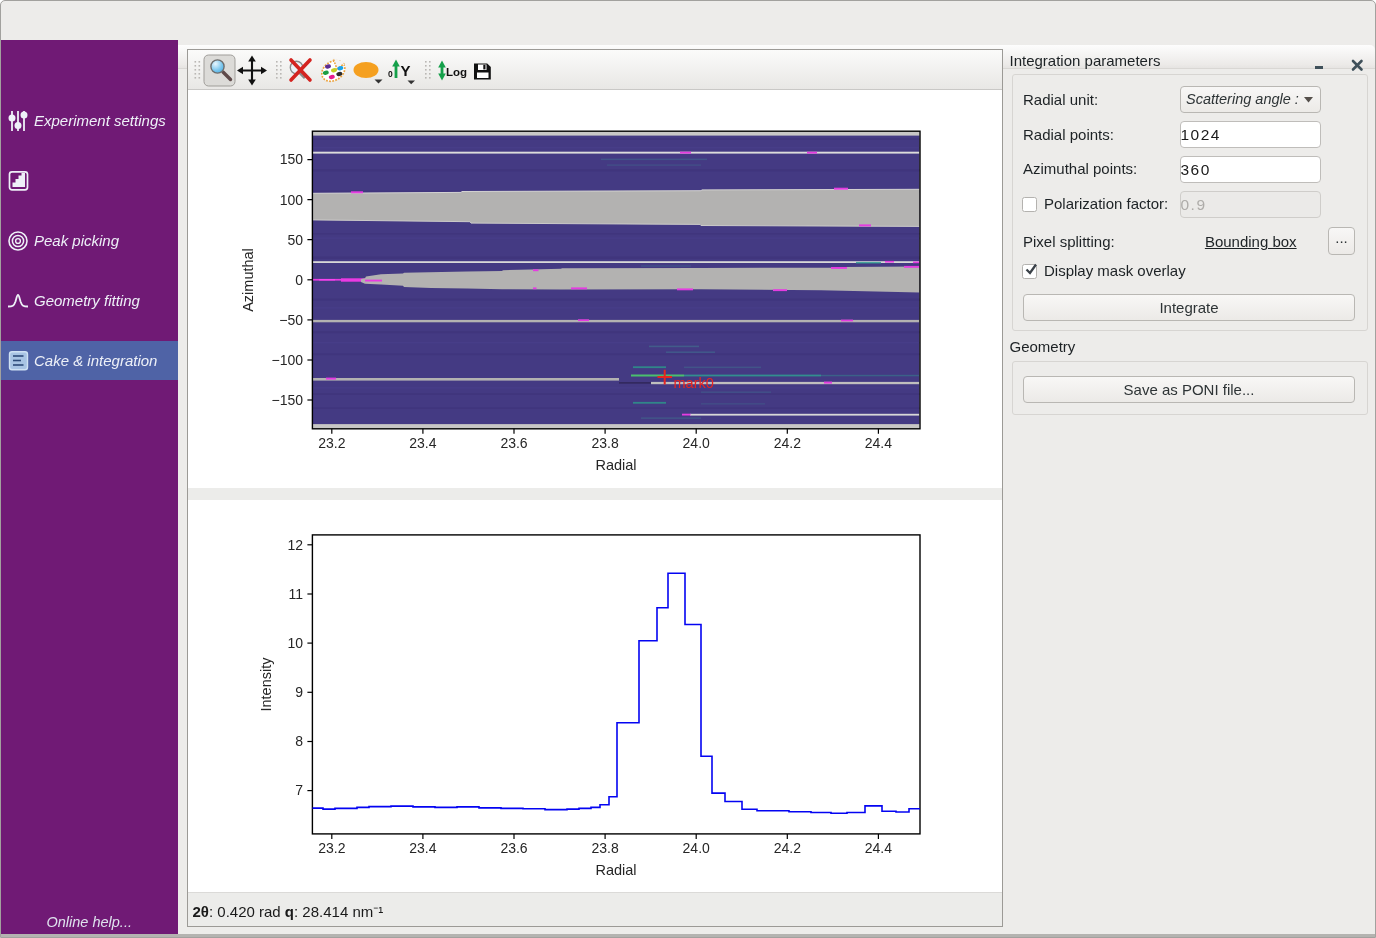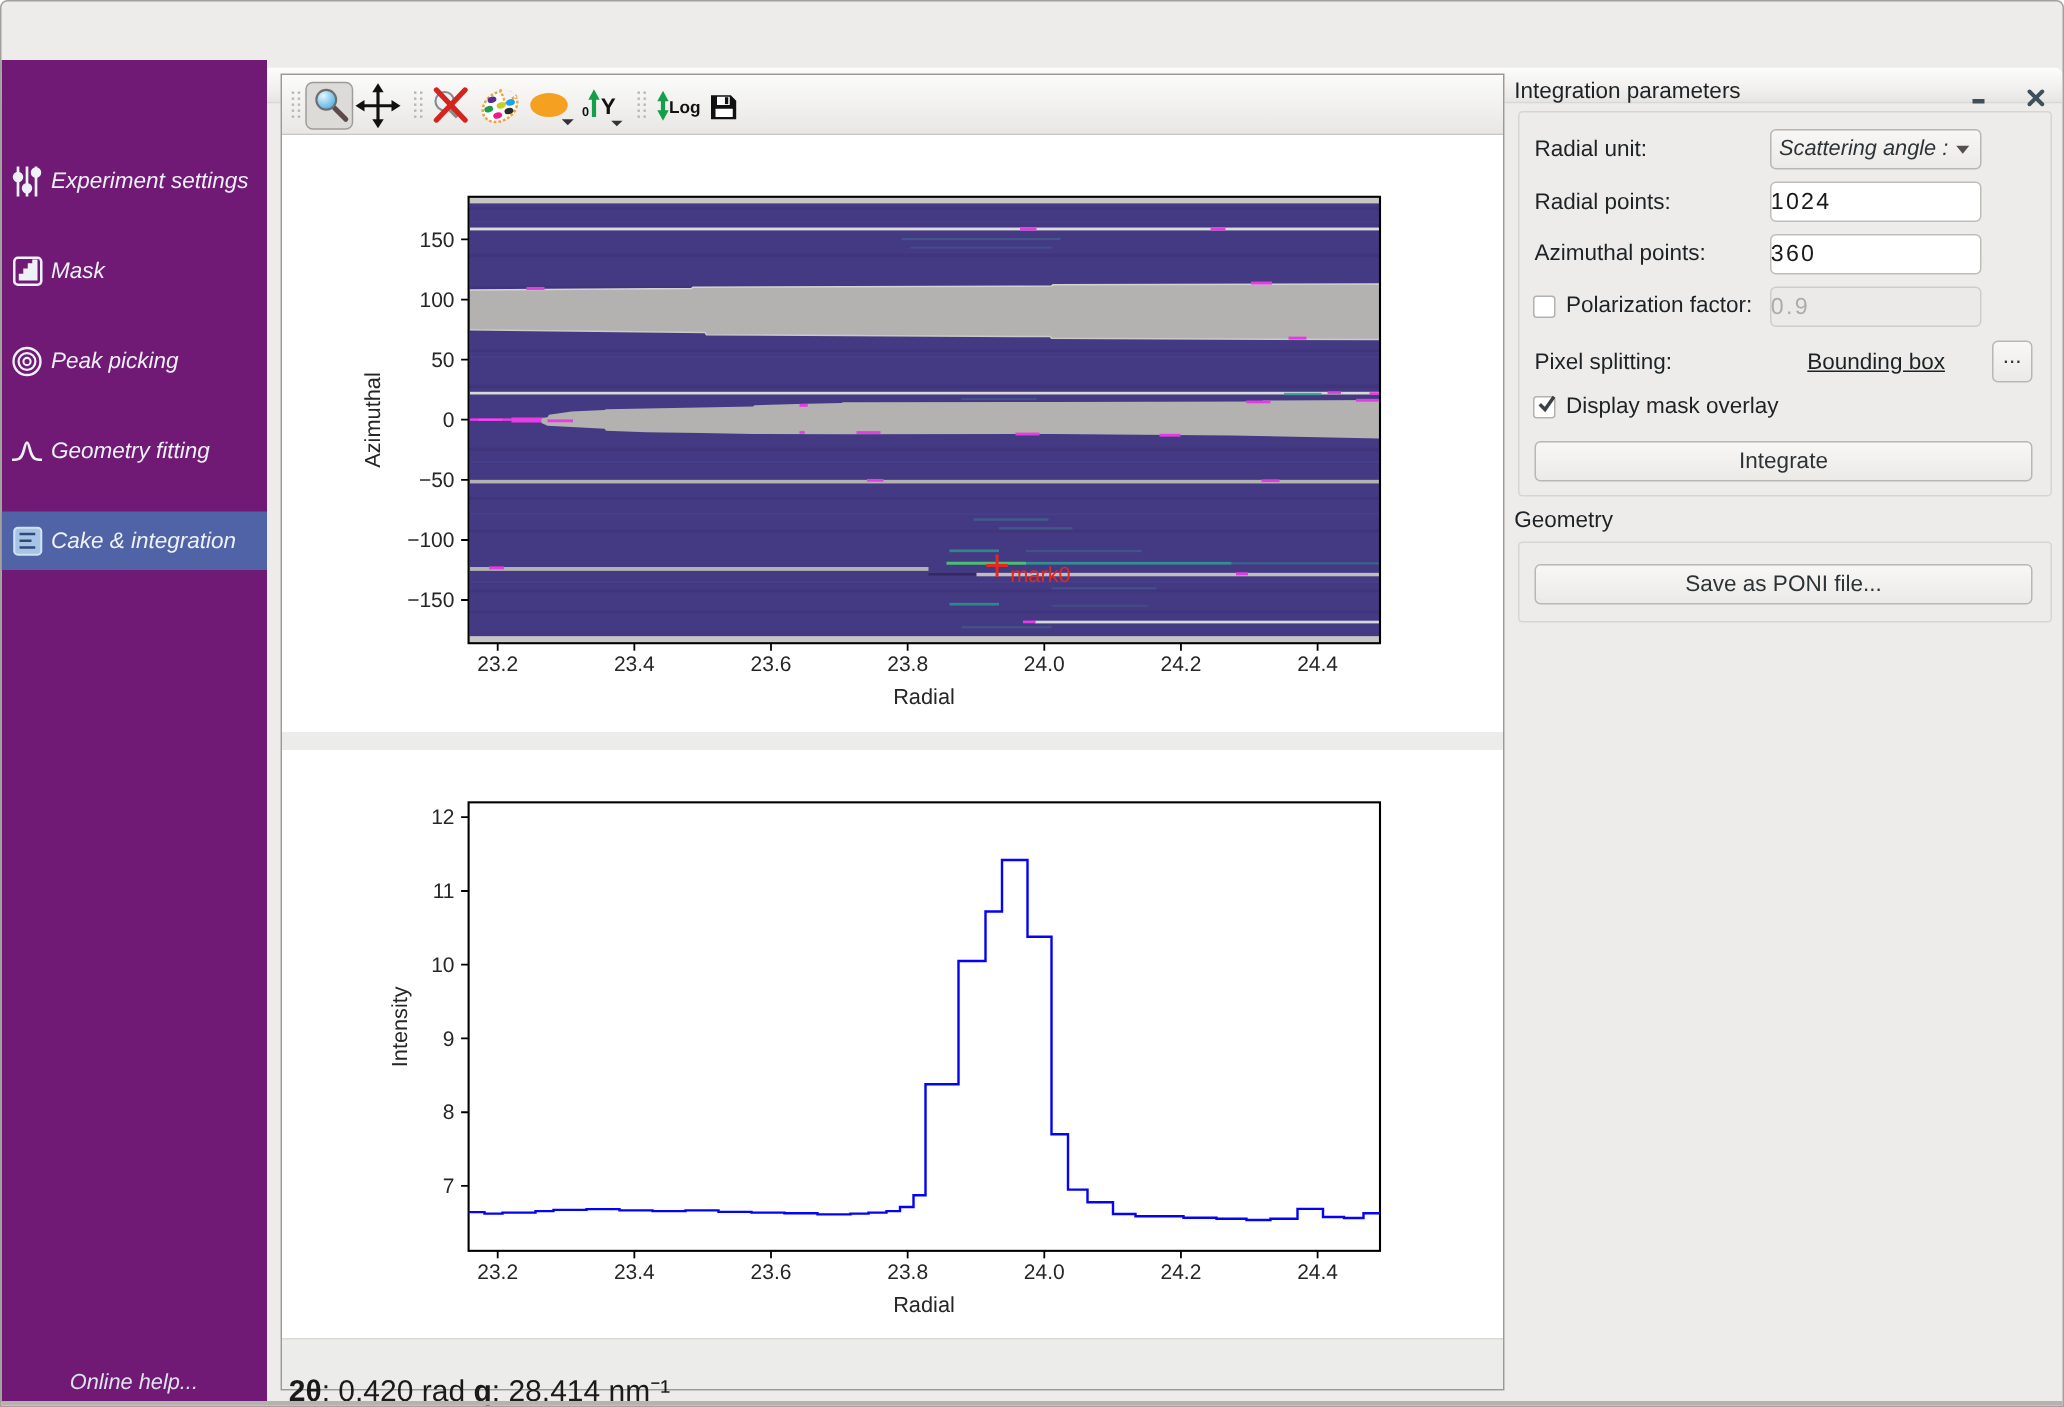--- a/index.html
+++ b/index.html
@@ -15,21 +15,21 @@
 .sideitem { position:absolute; left:0; width:176.5px; height:40px; color:#eef1f8; font-size:15px; }
 .sideitem span { position:absolute; left:33px; top:11px; white-space:nowrap; }
 #selitem { position:absolute; left:0; top:300.5px; width:176.5px; height:39.5px; background:#4f63a6; }
 #onlinehelp { position:absolute; left:0; top:874px; width:176.5px; text-align:center; color:#dfe3ee; font-size:14.5px; }
 #main { position:absolute; left:186px; top:48px; width:815.5px; height:878px; background:#ffffff;
   border:1px solid #9c9a96; }
 #toolbar { position:absolute; left:0; top:0; width:100%; height:39.5px;
   background:linear-gradient(#fbfbfa, #e8e7e5); border-bottom:1px solid #c9c8c6; }
 #sep { position:absolute; left:0; top:438px; width:100%; height:11.5px; background:#ececea; }
 #statusbar { position:absolute; left:0; bottom:0; width:100%; height:34.5px; background:#ececea; border-top:1px solid #dbdad8; }
-#statustext { position:absolute; left:4.5px; top:8px; font-size:20px; color:#1a1a1a;margin-top:12px; }
+#statustext { position:absolute; left:4.5px; top:8px; font-size:15px; color:#1a1a1a; }
 #rightpanel { position:absolute; left:1002px; top:48px; width:372px; height:878px; font-size:15px; color:#1d2225; }
 .grouplabel { position:absolute; left:6.5px; white-space:nowrap; }
 .groupbox { position:absolute; left:9px; width:356px; border:1px solid #d7d5d2; border-radius:3px; }
 .flabel { position:absolute; left:20px; white-space:nowrap; }
 .field { position:absolute; left:176.5px; width:141.5px; height:27px; border:1px solid #bfbdba; border-radius:4px;
   background:#ffffff; font-size:15.5px; text-align:left; padding:4px 7px 0 0; letter-spacing:1.5px; color:#1a1a1a; }
 .btn { position:absolute; background:linear-gradient(#f8f7f6,#eceae7); border:1px solid #b9b7b3; border-radius:4px;
   text-align:center; color:#2e3436; }
 .cb { position:absolute; width:15px; height:15px; background:#fff; border:1px solid #b4b2af; border-radius:2.5px; }
 svg { position:absolute; }
@@ -69,23 +69,20 @@
 <path d="M7,305.5 c4.5,0 6,-0.5 7.5,-5 c1,-3.5 1.5,-6.5 2.5,-6.5 c1,0 1.5,3 2.5,6.5 c1.5,4.5 3,5 7.5,5" fill="none" stroke="#eef1f8" stroke-width="1.8"></path>
 <rect x="8.5" y="350.8" width="18" height="18" rx="2.5" fill="#a8c4e4" stroke="#cfe2f4" stroke-width="1.4"></rect>
 <g stroke="#2c4a78" stroke-width="1.6">
           <line x1="12" y1="355" x2="22.5" y2="355"></line>
           <line x1="12" y1="359.5" x2="20" y2="359.5"></line>
           <line x1="12" y1="364" x2="22.5" y2="364"></line>
         </g>
     </svg>
     <div class="sideitem" style="top:61px">
         <span>Experiment settings</span>
-      </div>
-    <div class="sideitem" style="top:121px">
-        <span>Mask</span>
       </div>
     <div class="sideitem" style="top:181px">
         <span>Peak picking</span>
       </div>
     <div class="sideitem" style="top:241px">
         <span>Geometry fitting</span>
       </div>
     <div class="sideitem" style="top:301px">
         <span>Cake &amp; integration</span>
       </div>

